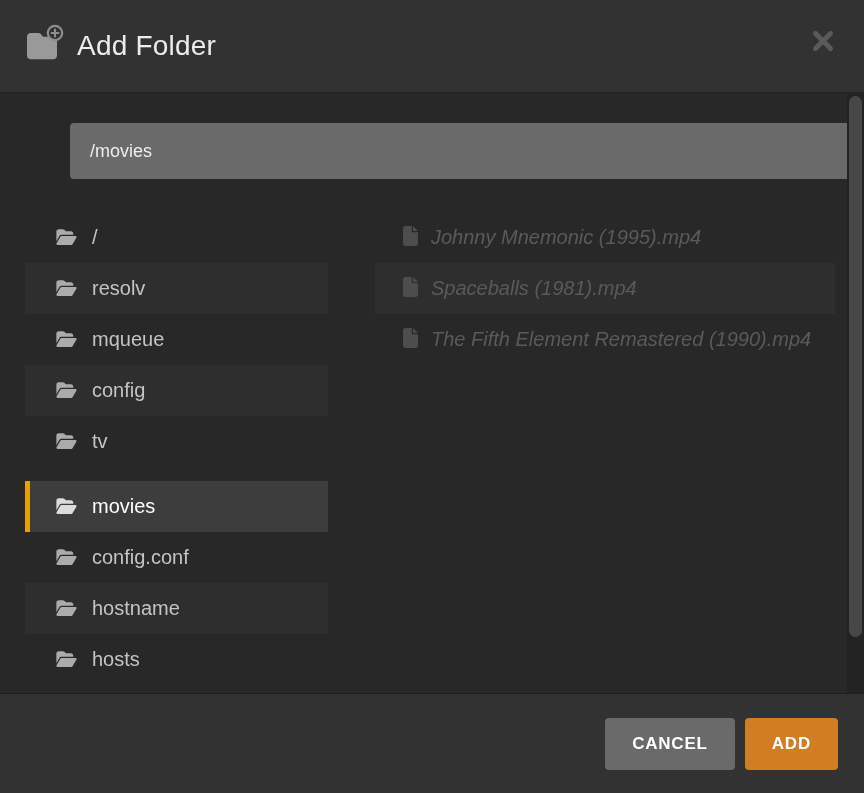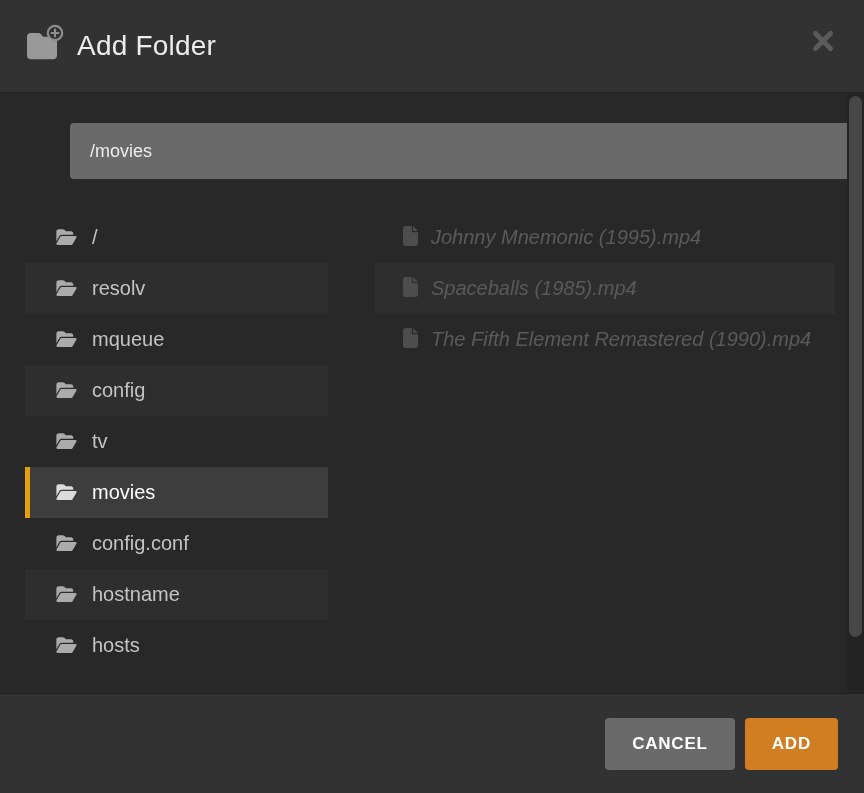--- a/index.html
+++ b/index.html
@@ -28,21 +28,21 @@
     border:none; border-radius:4px; color:#ededed; font-size:18px; padding:0 20px;
     font-family:"Liberation Sans", sans-serif; outline:none;margin-left:44px;}
   .lists{position:absolute; top:118px; left:25px; right:29px; display:flex; align-items:flex-start;}
   .folder-list{width:303px; flex:0 0 auto; margin-right:47px;}
   .file-list{flex:1 1 auto;}
 
   .row{font-size:20px; line-height:36px; cursor:pointer;}
   .folder-list .row{height:51px; padding:7px 10px 8px 30px; color:#c4c4c4; white-space:nowrap; overflow:hidden;}
   .folder-list .row:nth-child(even){background:var(--stripe);}
   .folder-list .row.selected{background:var(--selected); border-left:5px solid var(--accent);
-    padding-left:25px; color:#fdfdfd;}
+    padding-left:25px; color:#fdfdfd;margin-top:14px;}
   .folder-list .row.selected .f-icon{fill:#dcdcdc;}
   .f-icon{width:23px; height:18px; fill:#ababab; vertical-align:-2px; margin-right:14px;}
 
   .file-list .row{min-height:51px; padding:7px 12px 8px 28px; color:#5a5a5a; cursor:default;font-style:italic;}
   .file-list .row:nth-child(even){background:var(--stripe);}
   .doc-icon{width:15px; height:20px; fill:#4d4d4d; vertical-align:-2px; margin-right:13px;}
 
   
   .scroll-track{position:absolute; top:0; right:0; width:17px; height:599px; background:#232323;}
   .scroll-thumb{position:absolute; top:2px; right:2px; width:13px; height:541px; border-radius:7px; background:#474747;}
@@ -143,21 +143,21 @@
       <div class="file-list">
   <div class="row">
     <svg class="doc-icon" viewBox="0 0 384 512">
       <path d="M0 64C0 28.7 28.7 0 64 0H224V128c0 17.7 14.3 32 32 32H384V448c0 35.3-28.7 64-64 64H64c-35.3 0-64-28.7-64-64V64zm384 64H256V0L384 128z"></path>
     </svg><span>Johnny Mnemonic (1995).mp4</span>
   </div>
 
   <div class="row">
     <svg class="doc-icon" viewBox="0 0 384 512">
       <path d="M0 64C0 28.7 28.7 0 64 0H224V128c0 17.7 14.3 32 32 32H384V448c0 35.3-28.7 64-64 64H64c-35.3 0-64-28.7-64-64V64zm384 64H256V0L384 128z"></path>
-    </svg><span>Spaceballs (1985).mp4</span>
+    </svg><span>Spaceballs (1981).mp4</span>
   </div>
 
   <div class="row">
     <svg class="doc-icon" viewBox="0 0 384 512">
       <path d="M0 64C0 28.7 28.7 0 64 0H224V128c0 17.7 14.3 32 32 32H384V448c0 35.3-28.7 64-64 64H64c-35.3 0-64-28.7-64-64V64zm384 64H256V0L384 128z"></path>
     </svg><span>The Fifth Element Remastered (1990).mp4</span>
   </div>
 </div>
     </div>
     <div class="scroll-track">

